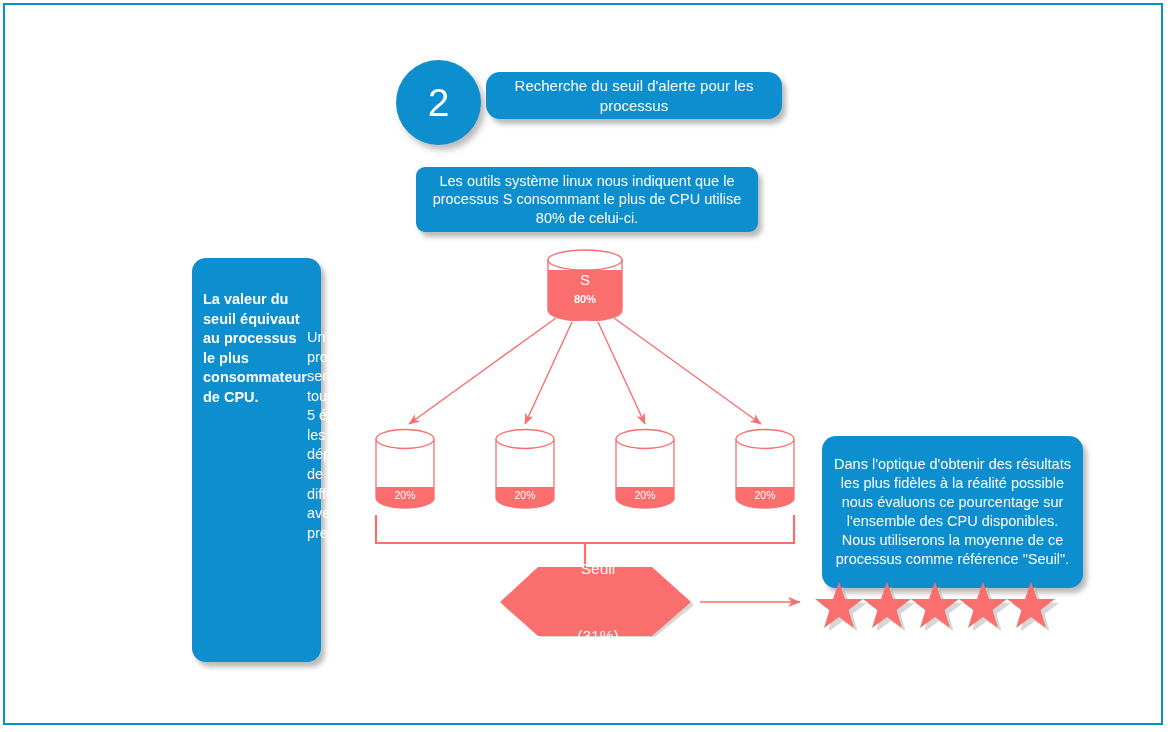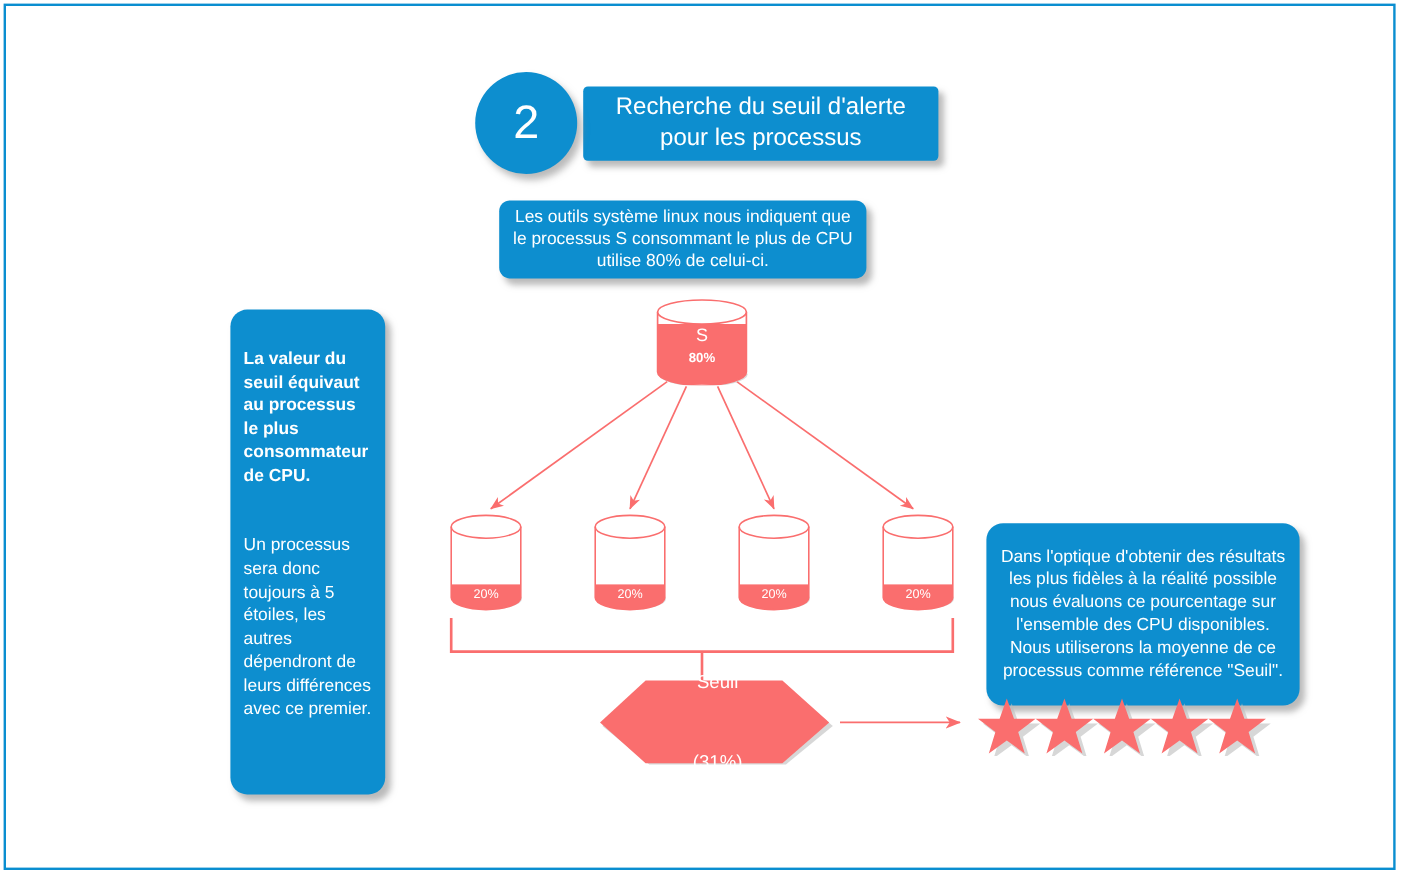--- a/index.html
+++ b/index.html
@@ -57,46 +57,46 @@
     font-size: 39px;
     font-weight: 400;
     box-shadow: 4px 5px 6px rgba(130,130,130,0.55);
     z-index: 3;
   }
 
   #title-box {
     left: 486px;
     top: 72px;
     width: 296px;
-    height: 62px;
-    border-radius: 4px;
-    font-size: 20px;
+    height: 47px;
+    border-radius: 14px;
+    font-size: 15px;
     padding: 0 12px;
     z-index: 2;
   }
 
   #intro-box {
     left: 416px;
     top: 167px;
-    width: 306px;
+    width: 342px;
     height: 65px;
     border-radius: 9px;
     font-size: 14.5px;
     padding: 0 10px;
   }
 
   #left-panel {
     left: 192px;
     top: 258px;
     width: 129px;
     height: 404px;
     border-radius: 14px;
     align-items: flex-start;
     justify-content: flex-start;
-    flex-direction: column;
+    flex-direction: row;
     padding: 32px 10px 10px 11px;
     text-align: left;
   }
   #left-panel .p-bold {
     font-weight: bold;
     font-size: 14.5px;
     line-height: 1.35;
     margin: 0;
   }
   #left-panel .p-normal {

